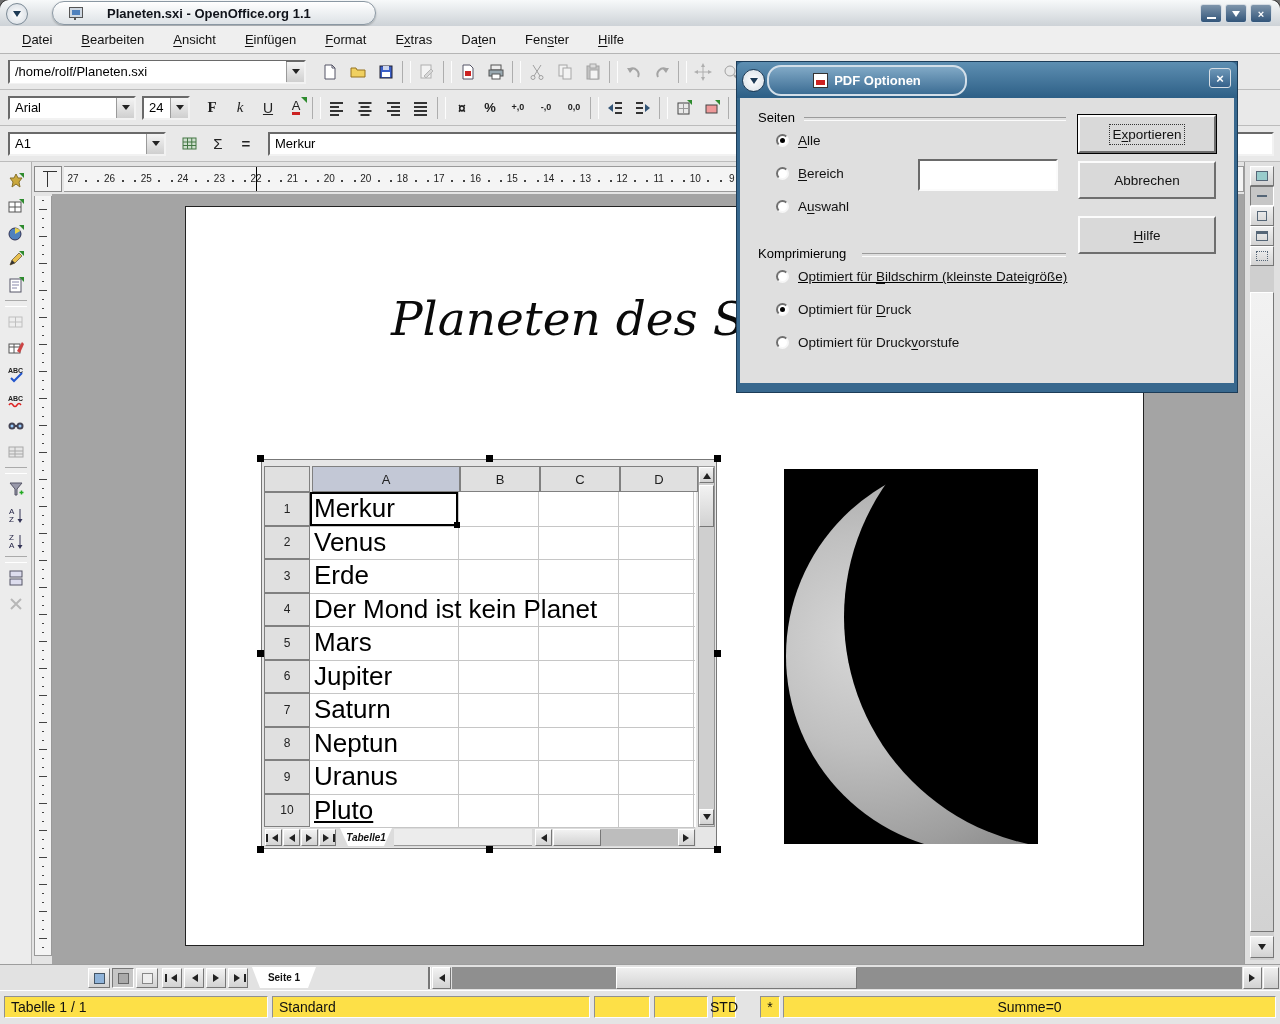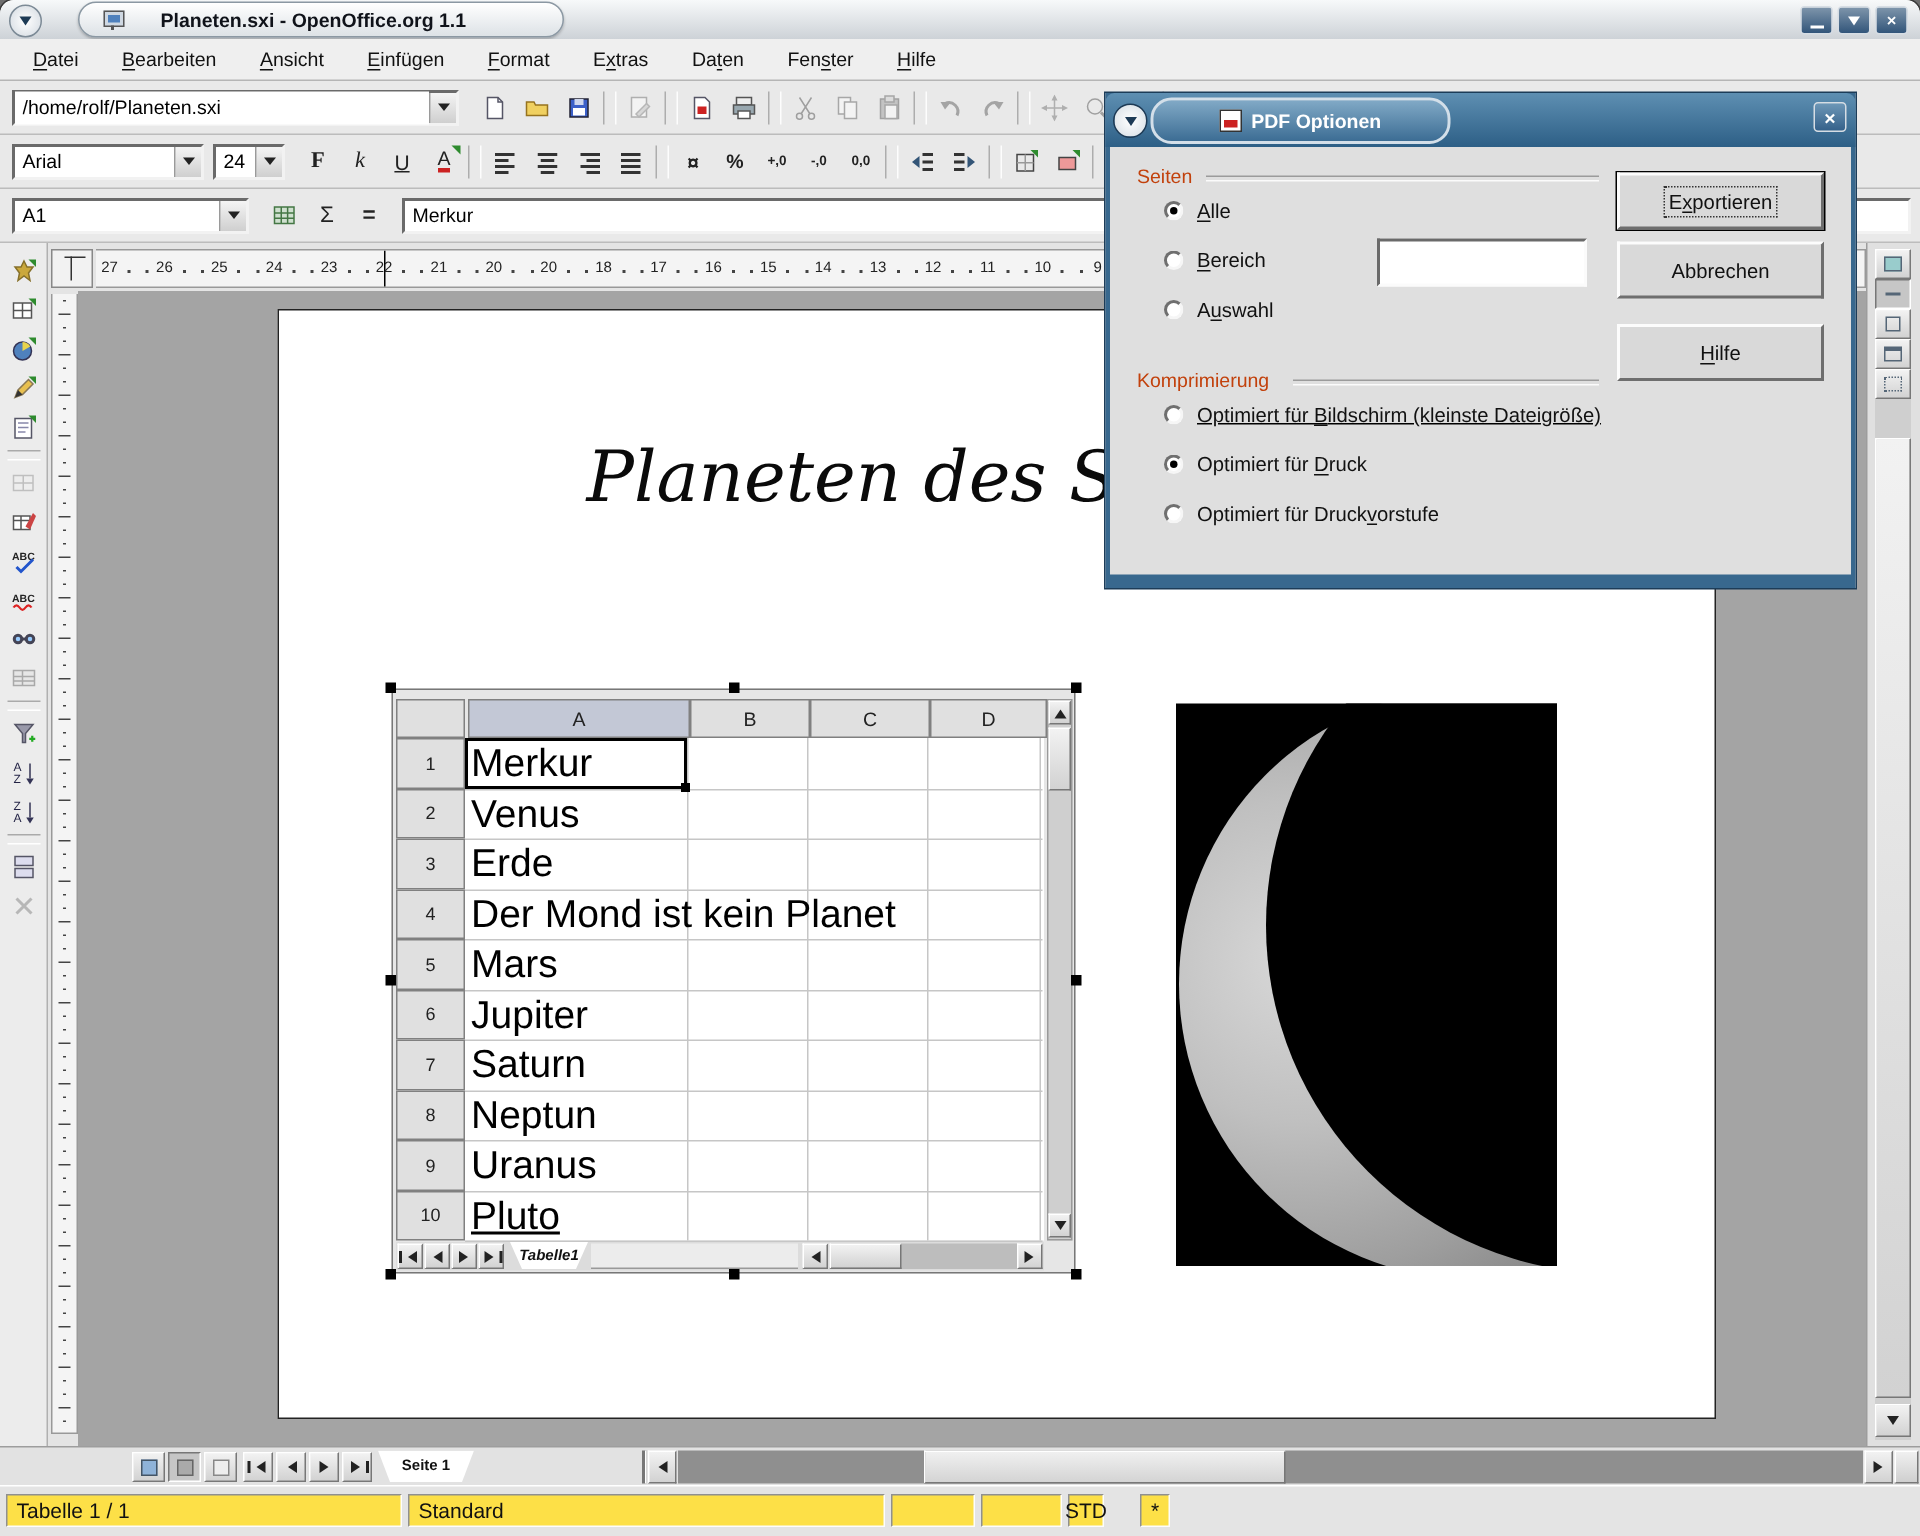--- a/index.html
+++ b/index.html
@@ -95,21 +95,21 @@
   .sfield.center{justify-content:center;}
   
   #dialog{position:absolute;left:737px;top:62px;width:494px;height:318px;background:#dfdfdf;border:3px solid #38688e;border-bottom:9px solid #38688e;box-sizing:content-box;z-index:60;box-shadow:0 0 0 1px #1c3c58;}
   #dlg-titlebar{position:absolute;left:-3px;top:-3px;width:500px;height:36px;background:linear-gradient(#5e8fb2,#2d5f86);border-radius:6px 6px 0 0;}
   #dlg-sysbtn{position:absolute;left:5px;top:7px;width:21px;height:21px;border-radius:50%;background:radial-gradient(#fff,#d5dde4);border:1px solid #1d3a55;display:flex;align-items:center;justify-content:center;}
   #dlg-pill{position:absolute;left:30px;top:3px;width:196px;height:27px;border:2px solid #d3dfe9;border-radius:14px;background:linear-gradient(#81a9c6,#3c6d94);display:flex;align-items:center;justify-content:center;}
   #dlg-pill .dicon{width:13px;height:13px;background:#fff;border:1px solid #333;position:relative;margin-right:6px;}
   #dlg-pill .dicon:after{content:"";position:absolute;left:2px;top:6px;width:9px;height:5px;background:#c22;}
   #dlg-title{color:#fff;font-weight:bold;font-size:13px;white-space:nowrap;}
   #dlg-close{position:absolute;right:6px;top:6px;width:20px;height:18px;border-radius:3px;background:linear-gradient(#6d97b7,#35618a);border:1px solid #d6dde4;color:#fff;font-weight:bold;font-size:13px;display:flex;align-items:center;justify-content:center;}
-  .grp-label{position:absolute;font-size:13px;color:#c2410c;background:#dfdfdf;padding-right:6px;}
+  .grp-label{position:absolute;font-size:13px;color:#000000;background:#dfdfdf;padding-right:6px;}
   .grp-line{position:absolute;height:2px;border-top:1px solid #9b9b9b;border-bottom:1px solid #fbfbfb;}
   .radio-row{position:absolute;display:flex;align-items:center;}
   .radio{width:13px;height:13px;border-radius:50%;background:#fff;border:2px solid;border-color:#6f6f6f #f6f6f6 #f6f6f6 #6f6f6f;box-sizing:border-box;display:flex;align-items:center;justify-content:center;}
   .radio .dot{width:5px;height:5px;border-radius:50%;background:#000;}
   .radio-label{font-size:13.5px;color:#111;margin-left:9px;white-space:nowrap;}
   #dlg-range{position:absolute;left:178px;top:94px;width:140px;height:32px;background:#fff;border:2px solid;border-color:#6a6a6a #fbfbfb #fbfbfb #6a6a6a;box-sizing:border-box;font-size:13px;padding:0 4px;font-family:"Liberation Sans",sans-serif;}
   .dlg-btn{position:absolute;left:338px;width:138px;height:38px;background:#d9d9d9;border:2px solid;border-color:#fcfcfc #6e6e6e #6e6e6e #fcfcfc;box-sizing:border-box;font-size:13.5px;color:#111;display:flex;align-items:center;justify-content:center;}
   .dlg-btn.focused{box-shadow:0 0 0 1px #000;}
   .dlg-btn.focused .lbl{outline:1px dotted #333;outline-offset:2px;}
   u{text-underline-offset:2px;}
@@ -849,20 +849,21 @@
     <div id="grip"></div>
   </div>
 
   <div id="statusbar">
     <div class="sfield" style="left:4px;width:264px">Tabelle 1 / 1</div>
     <div class="sfield" style="left:272px;width:318px">Standard</div>
     <div class="sfield" style="left:594px;width:56px"></div>
     <div class="sfield" style="left:654px;width:54px"></div>
     <div class="sfield center" style="left:712px;width:24px">STD</div>
     <div class="sfield center" style="left:760px;width:20px">*</div>
+    <div class="sfield center" style="left:783px;width:493px">Summe=0</div>
   </div>
 
   <div id="dialog">
     <div id="dlg-titlebar">
       <div id="dlg-sysbtn">
           <div class="tri-down"></div>
         </div>
       <div id="dlg-pill">
         <span class="dicon"></span>
         <span id="dlg-title">PDF Optionen</span>

